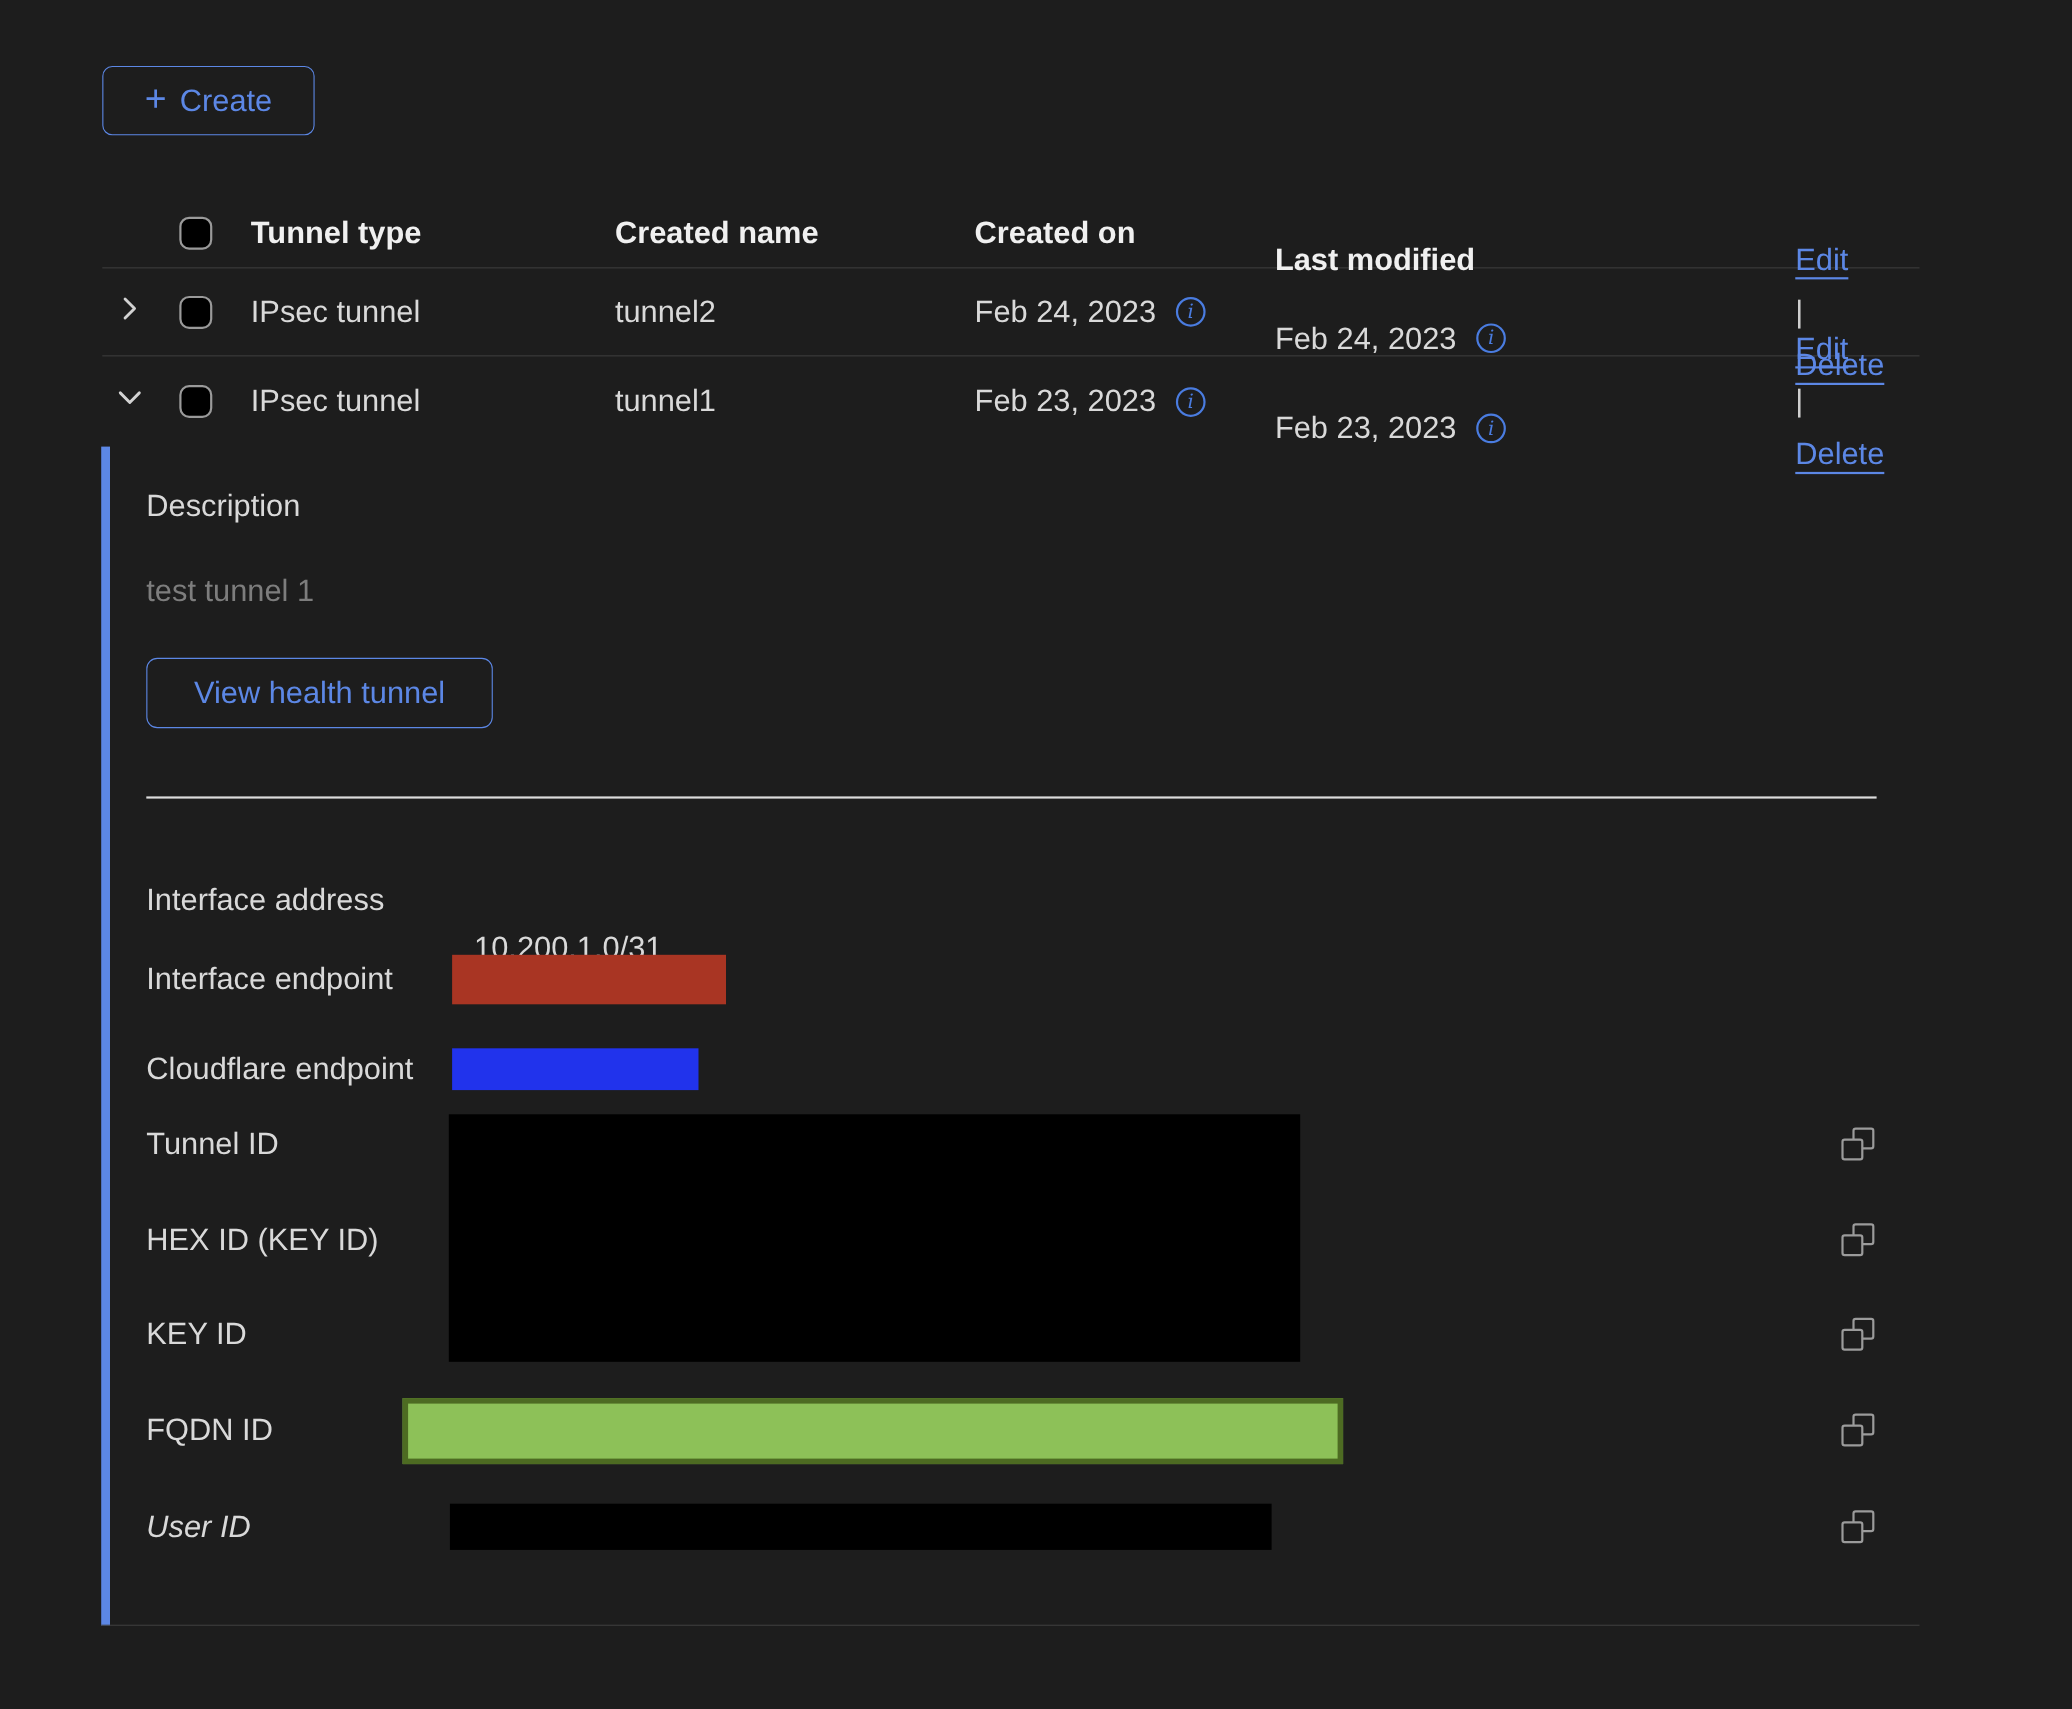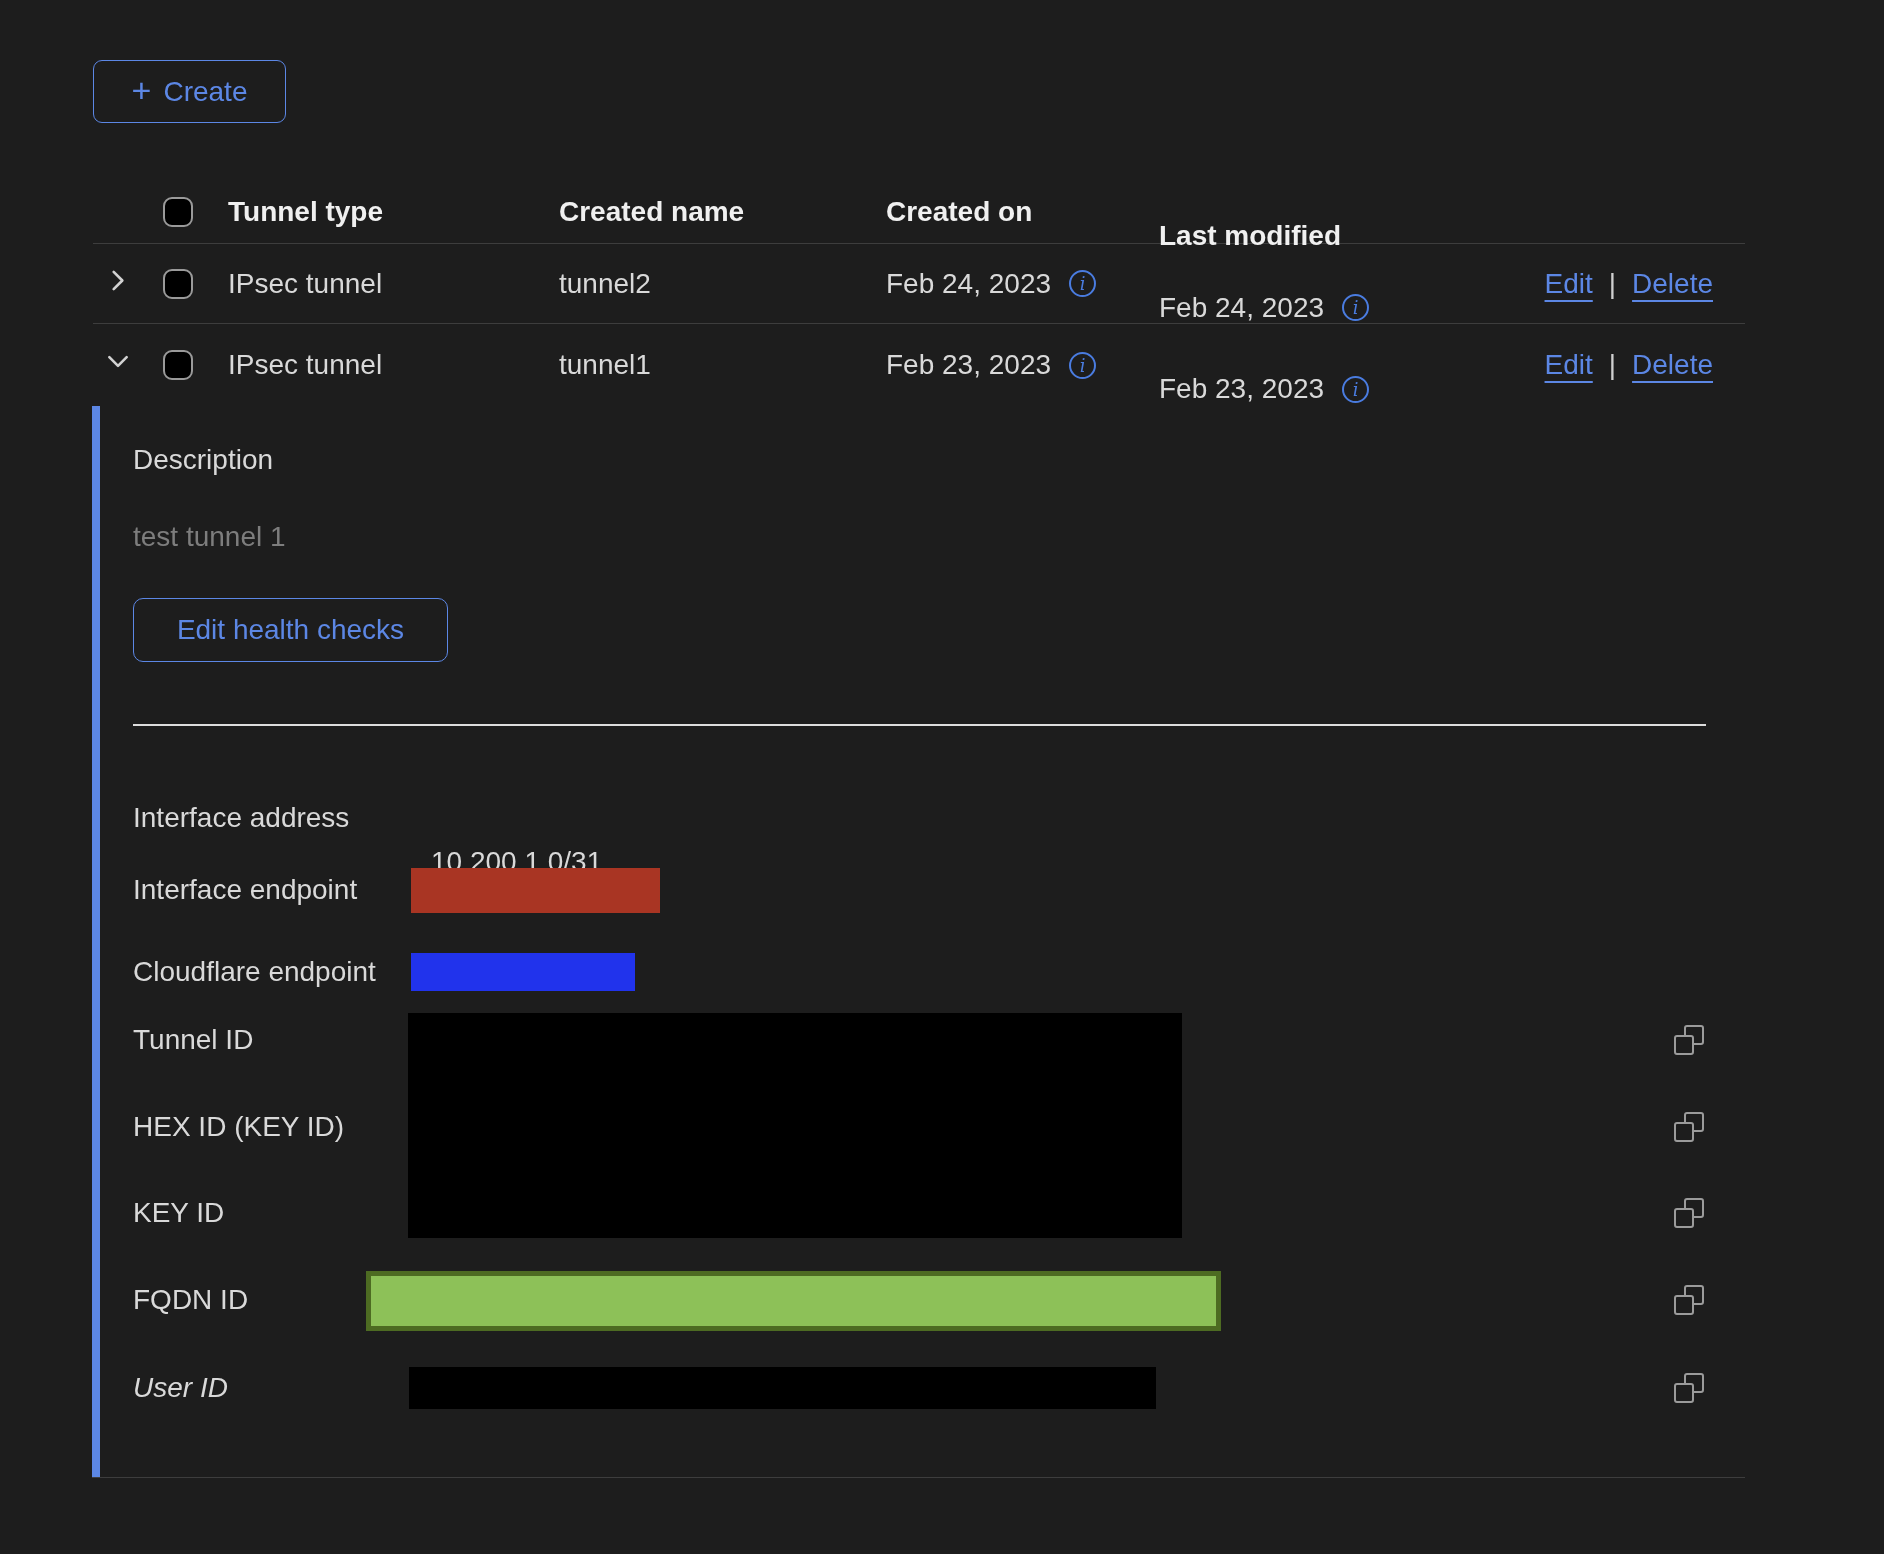--- a/index.html
+++ b/index.html
@@ -38,21 +38,21 @@
   .hdr { top: 180px; height: 64px; border-bottom: 1px solid #3d3d3d; font-weight: 700; color: #f0f0f0; }
   .r1  { top: 244px; height: 80px; border-bottom: 1px solid #3d3d3d; }
   .r2  { top: 324px; height: 82px; }
   .cell { position: absolute; top: 50%; transform: translateY(-50%); white-space: nowrap; }
   .c-chev  { left: 12px; }
   .c-check { left: 70px; }
   .c-type  { left: 135px; }
   .c-name  { left: 466px; }
   .c-created  { left: 793px; display: flex; align-items: center; gap: 18px; }
   .c-modified { left: 1066px; display: flex; align-items: center; gap: 18px; margin-top: 24px; }
-  .c-actions  { right: 32px; left: auto; display: flex; gap: 16px; }
+  .c-actions  { right: 32px; left: auto; display: flex; gap: 16px; flex-direction: column; }
 
   .cb {
     width: 30px; height: 30px;
     background: #000;
     border: 2px solid #9a9a9a;
     border-radius: 9px;
     display: block;
     cursor: pointer;
   }
   .chev { display: block; cursor: pointer; }
@@ -187,21 +187,21 @@
       <a class="link">Delete</a>
     </span>
   </div>
 
   <div id="expand-bar" class="abs"></div>
 
   <div id="description-label" class="dlabel">Description</div>
   <div id="description-value" class="dlabel">test tunnel 1</div>
 
   <button id="health-btn" class="btn-outline">
-    <span>Edit health checks</span>
+    <span>View health tunnel</span>
   </button>
 
   <div id="detail-divider" class="abs"></div>
 
   <div id="interface-label" class="dlabel">Interface address</div>
   <div id="interface-value">10.200.1.0/31</div>
 
   <div id="customer-label" class="dlabel">Interface endpoint</div>
   <div id="redact-customer" class="redact"></div>
 

